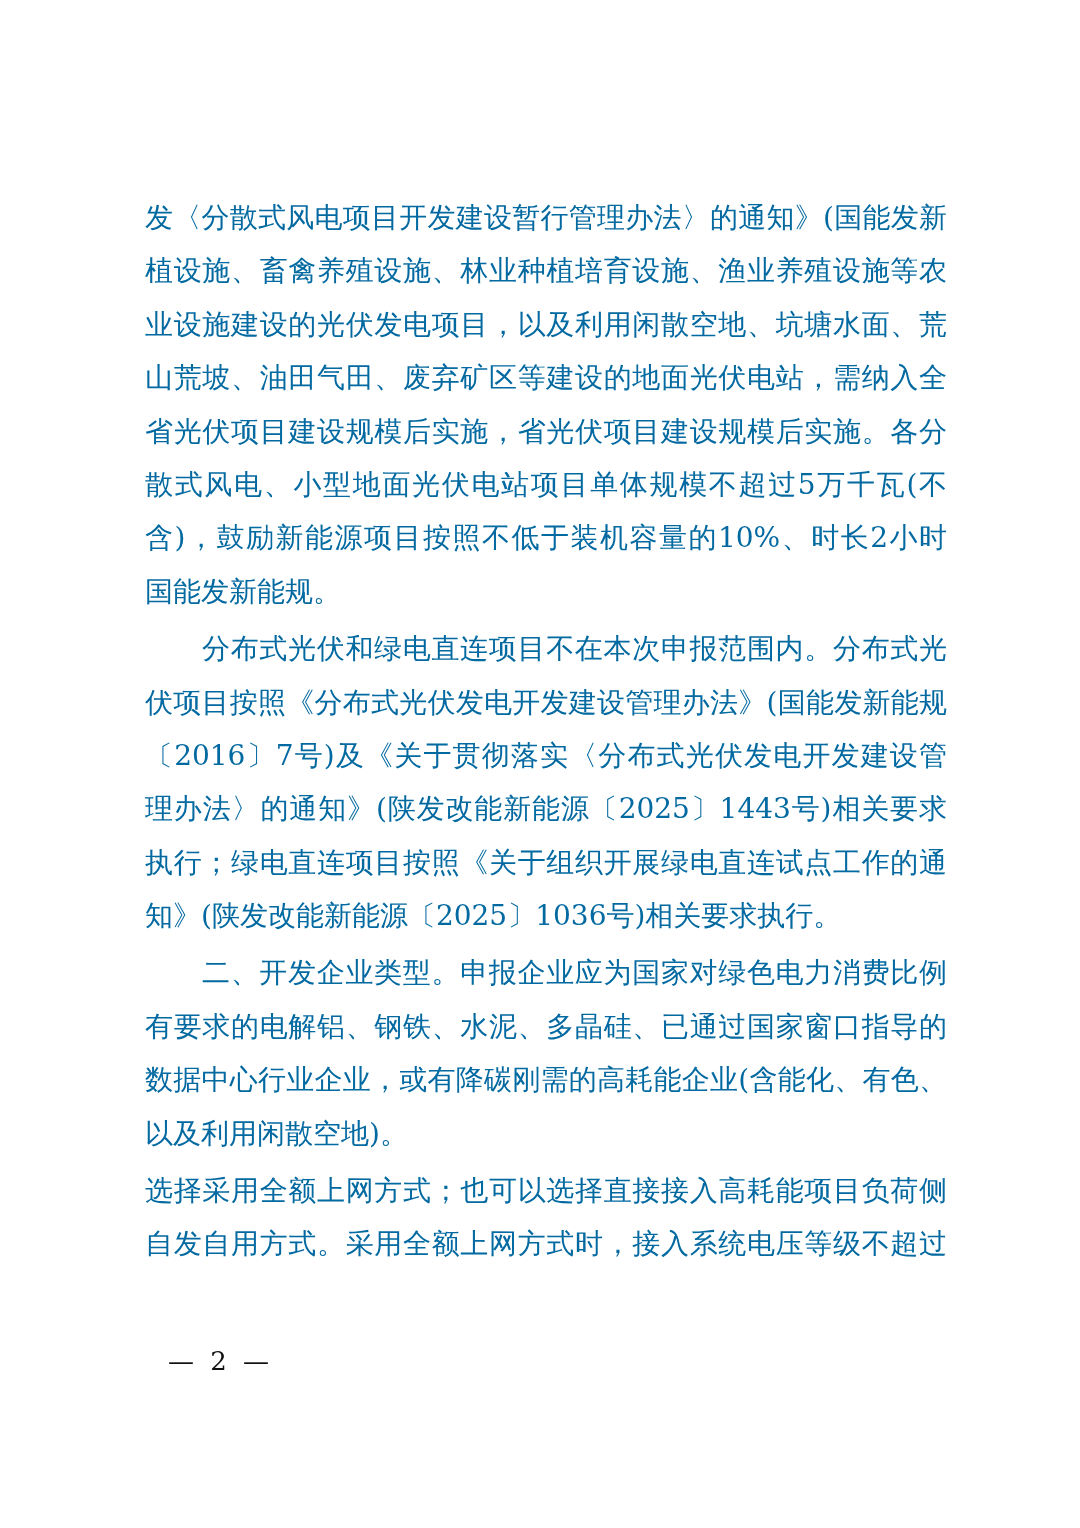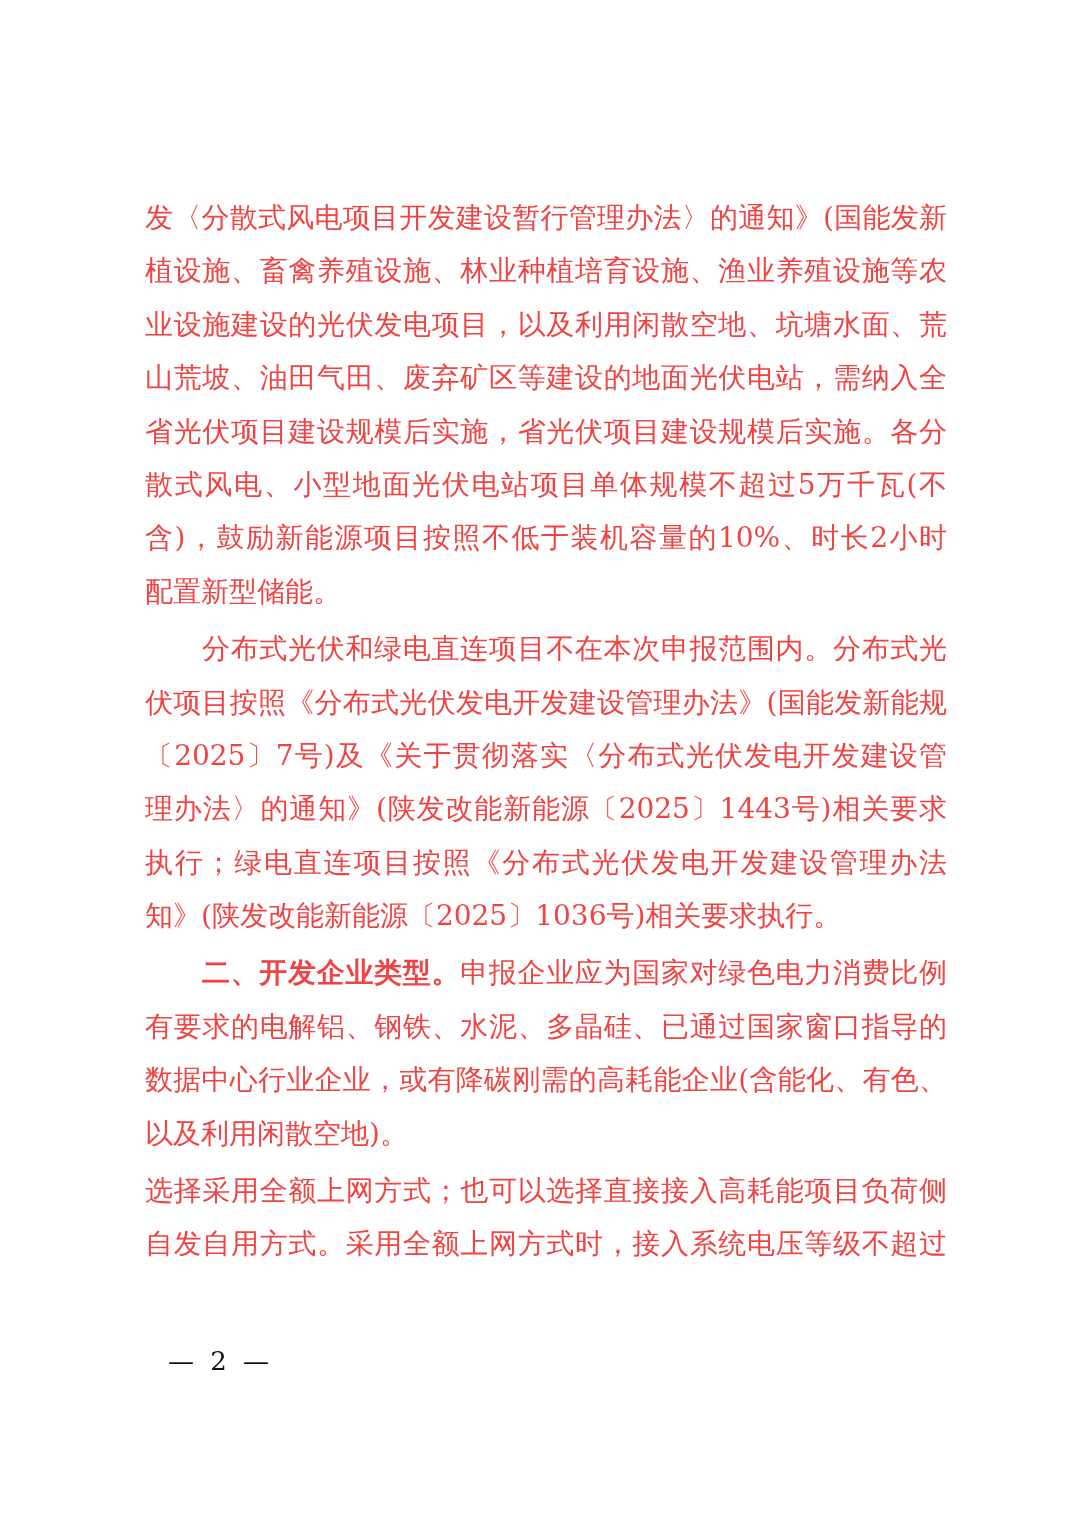--- a/index.html
+++ b/index.html
@@ -2,35 +2,35 @@
 <html><head>
   <meta charset="utf-8">
   <style>
     html, body { margin: 0; padding: 0; background: #ffffff; }
     body { width: 1080px; height: 1528px; position: relative; overflow: hidden; }
     .page {
       position: absolute;
       left: 145px;
       top: 191px;
       width: 802px;
-      color: #ef4444;
+      color: #0369a1;
       font-family: "DejaVu Serif", "Liberation Serif", serif;
       font-size: 28px;
       line-height: 53.4px;
     }
     .line {
       display: block;
       white-space: nowrap;
       text-align: justify;
       text-align-last: justify;
       height: 53.4px;
     }
     .line.last { text-align-last: left; }
     .line.indent { padding-left: 57px; }
-    .bold { font-weight: bold; font-family: "DejaVu Sans", "Liberation Sans", sans-serif; }
+    .bold { font-weight: normal; font-family: "DejaVu Sans", "Liberation Sans", sans-serif; }
     .gap { height: 4px; }
     .page-number {
       position: absolute;
       left: 168px;
       top: 1346px;
       font-family: "DejaVu Serif", "Liberation Serif", serif;
       font-size: 26px;
       color: #111111;
       letter-spacing: 4px;
     }
@@ -41,31 +41,31 @@
 <div class="page">
 
   <div>
     <span class="line">发〈分散式风电项目开发建设暂行管理办法〉的通知》(国能发新</span>
     <span class="line">植设施、畜禽养殖设施、林业种植培育设施、渔业养殖设施等农</span>
     <span class="line">业设施建设的光伏发电项目，以及利用闲散空地、坑塘水面、荒</span>
     <span class="line">山荒坡、油田气田、废弃矿区等建设的地面光伏电站，需纳入全</span>
     <span class="line">省光伏项目建设规模后实施，省光伏项目建设规模后实施。各分</span>
     <span class="line">散式风电、小型地面光伏电站项目单体规模不超过5万千瓦(不</span>
     <span class="line">含)，鼓励新能源项目按照不低于装机容量的10%、时长2小时</span>
-    <span class="line last">配置新型储能。</span>
+    <span class="line last">国能发新能规。</span>
   </div>
 
   <div class="gap"></div>
 
   <div>
     <span class="line indent">分布式光伏和绿电直连项目不在本次申报范围内。分布式光</span>
     <span class="line">伏项目按照《分布式光伏发电开发建设管理办法》(国能发新能规</span>
-    <span class="line">〔2025〕7号)及《关于贯彻落实〈分布式光伏发电开发建设管</span>
+    <span class="line">〔2016〕7号)及《关于贯彻落实〈分布式光伏发电开发建设管</span>
     <span class="line">理办法〉的通知》(陕发改能新能源〔2025〕1443号)相关要求</span>
-    <span class="line">执行；绿电直连项目按照《分布式光伏发电开发建设管理办法</span>
+    <span class="line">执行；绿电直连项目按照《关于组织开展绿电直连试点工作的通</span>
     <span class="line last">知》(陕发改能新能源〔2025〕1036号)相关要求执行。</span>
   </div>
 
   <div class="gap"></div>
 
   <div>
     <span class="line indent"><span class="bold">二、开发企业类型。</span><span>申报企业应为国家对绿色电力消费比例</span></span>
     <span class="line">有要求的电解铝、钢铁、水泥、多晶硅、已通过国家窗口指导的</span>
     <span class="line">数据中心行业企业，或有降碳刚需的高耗能企业(含能化、有色、</span>
     <span class="line last">以及利用闲散空地)。</span>

